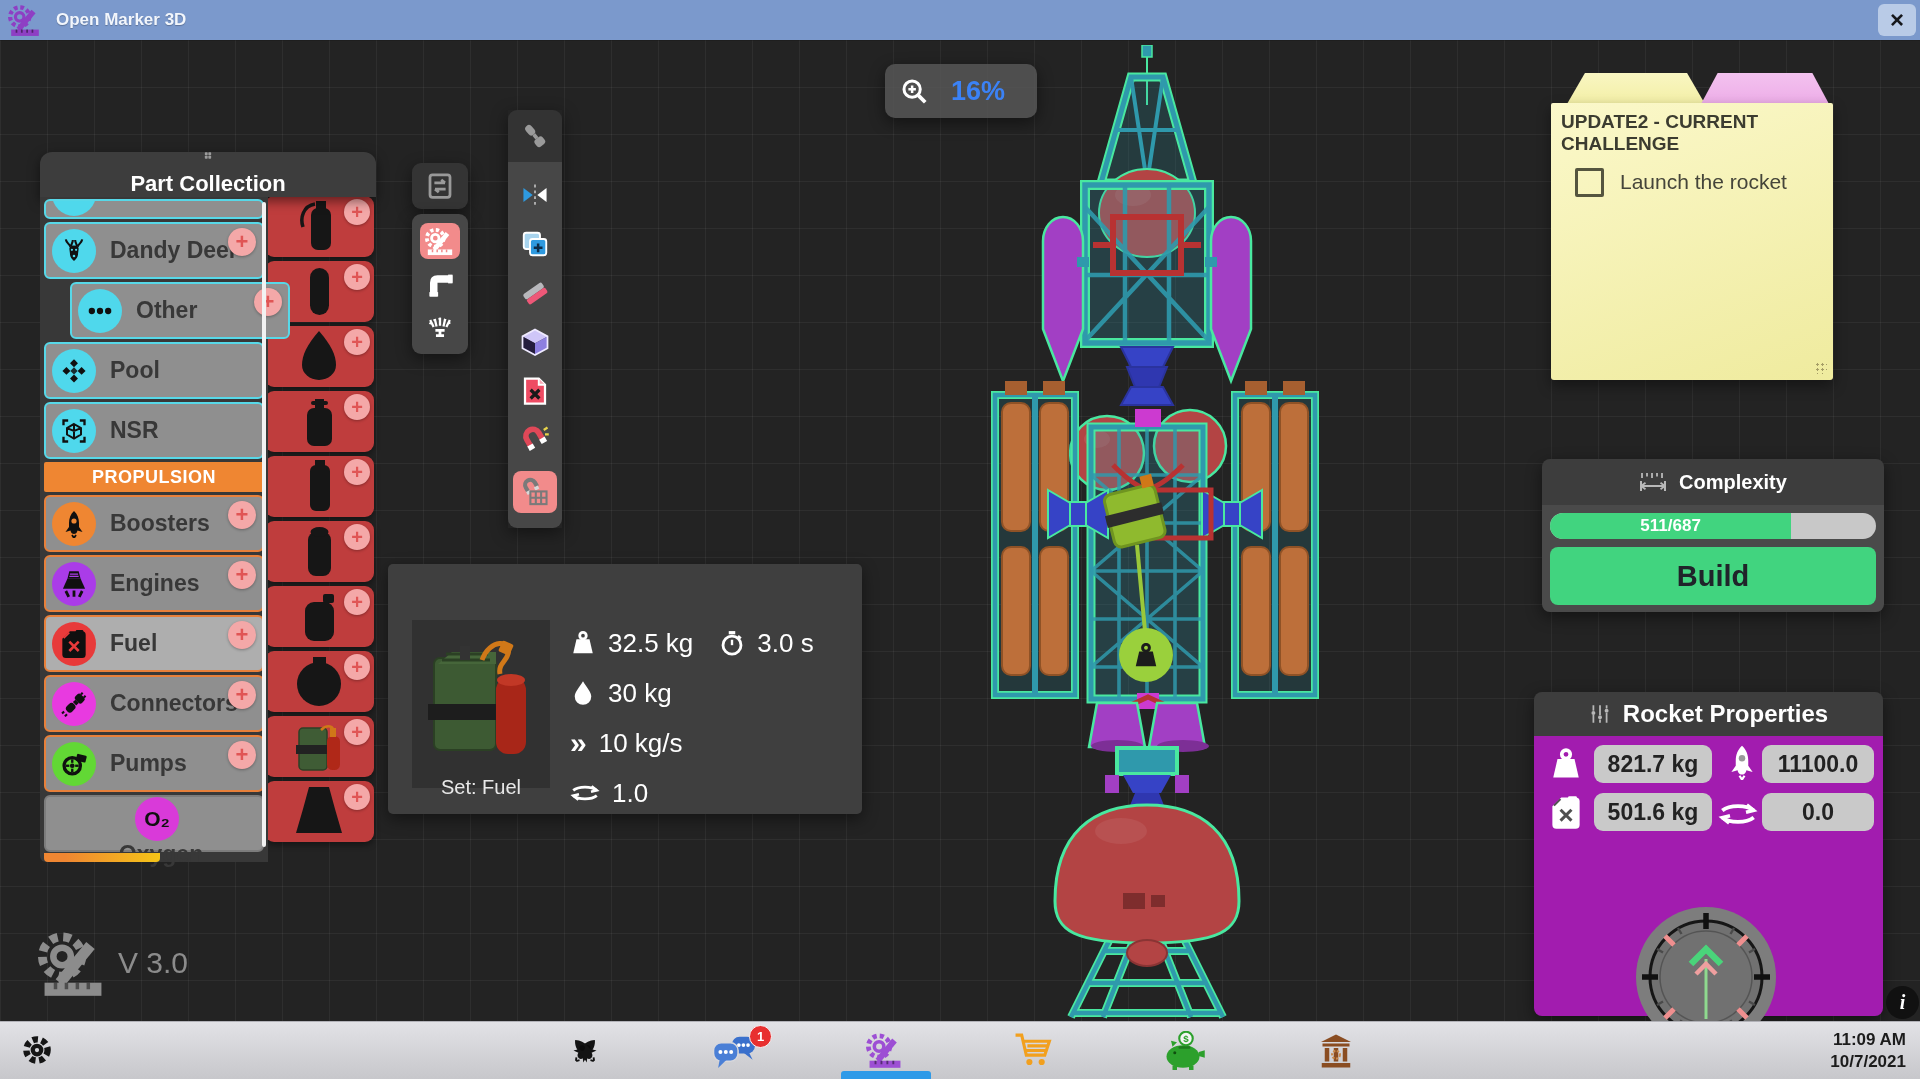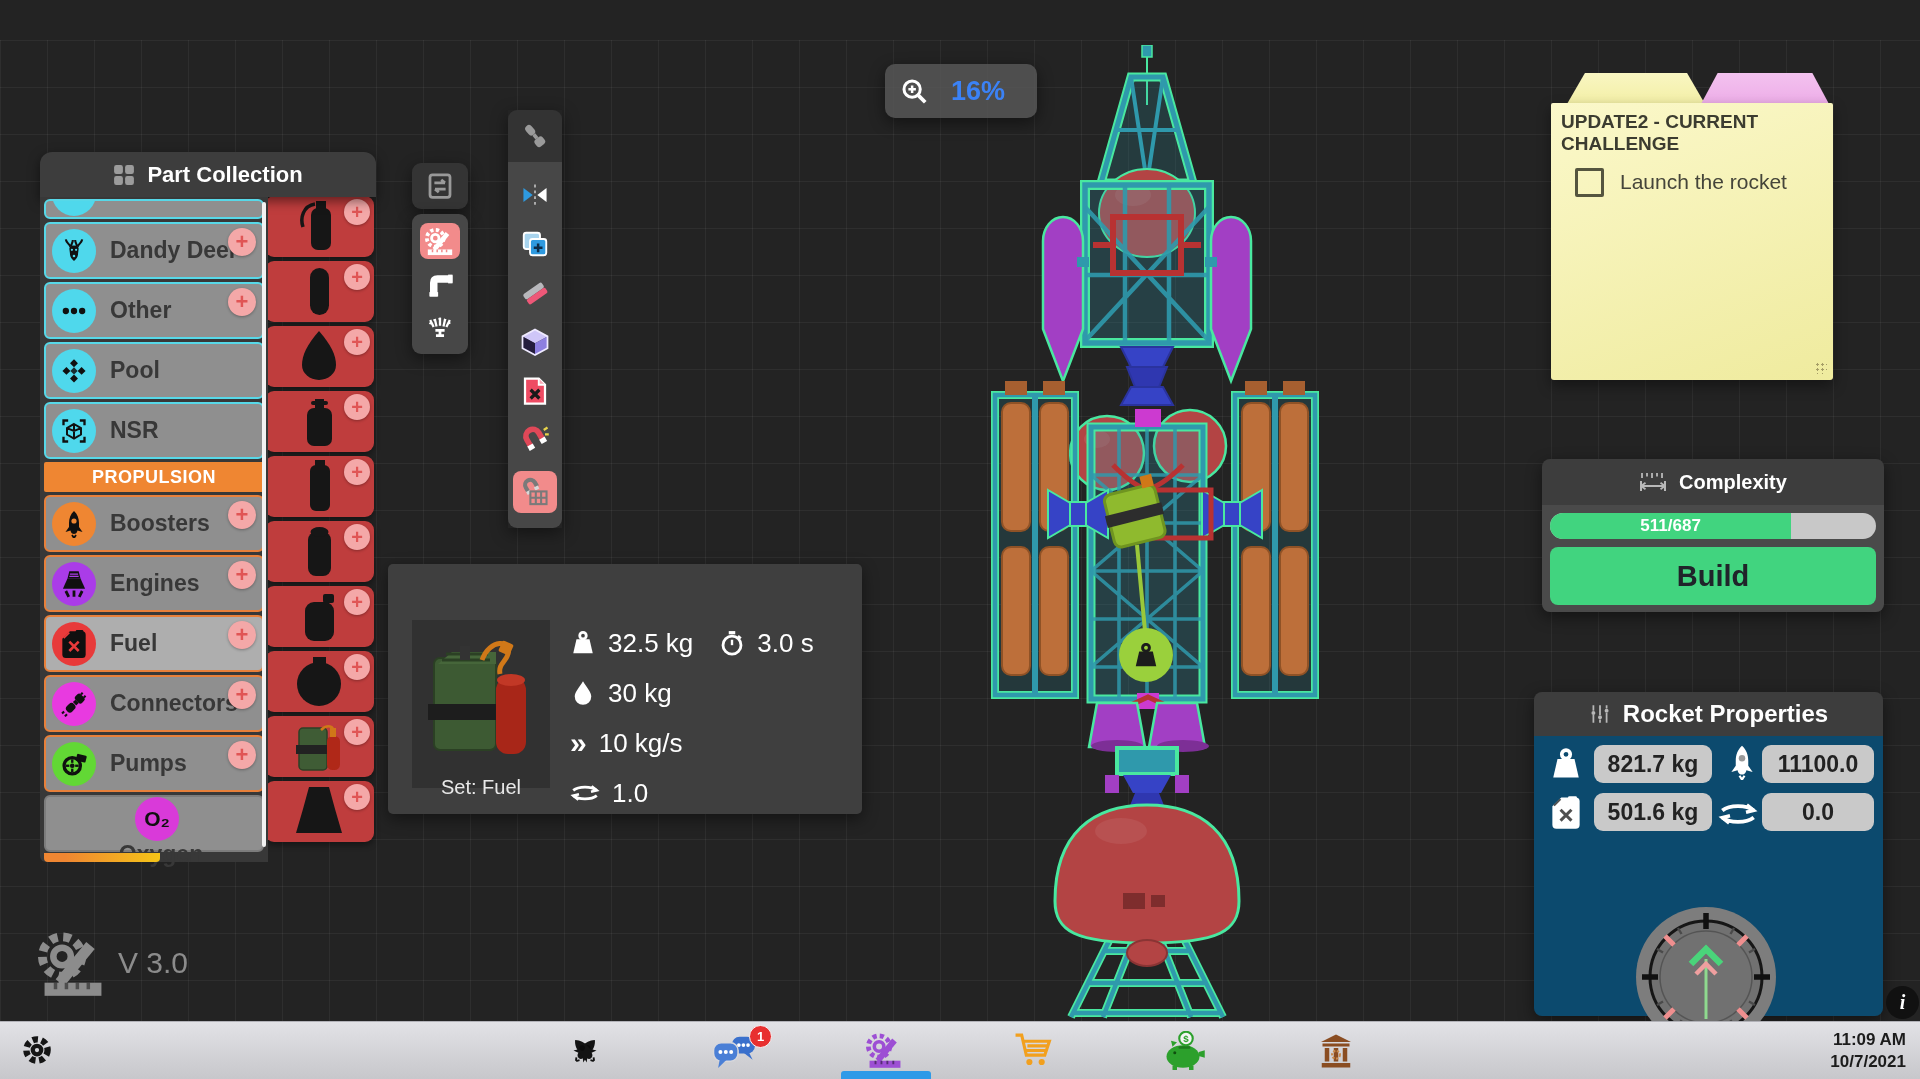--- a/index.html
+++ b/index.html
@@ -18,21 +18,21 @@
 
   .shadowed{box-shadow:0 5px 16px rgba(0,0,0,.45);}
 
   
   .zoom-chip{position:absolute;left:885px;top:64px;width:152px;height:54px;background:rgba(88,88,88,.82);border-radius:10px;display:flex;align-items:center;z-index:20;}
   .zoom-chip svg{width:30px;height:30px;margin-left:14px;}
   .zoom-chip .pct{flex:1;text-align:center;color:#3b82f6;font-size:27px;font-weight:bold;padding-right:10px;}
 
   
   .part-panel{position:absolute;left:40px;top:152px;width:336px;height:710px;z-index:30;}
-  .part-panel .hdr{position:absolute;left:0;top:0;right:0;height:45px;background:#3d3d3d;border-radius:12px 12px 0 0;display:flex;align-items:center;justify-content:center;gap:12px;box-shadow:0 4px 12px rgba(0,0,0,.5);}
+  .part-panel .hdr{position:absolute;left:0;top:0;right:0;height:45px;background:#3d3d3d;border-radius:12px 12px 0 0;display:flex;align-items:center;justify-content:center;gap:12px;box-shadow:0 4px 12px rgba(0,0,0,.5);flex-direction:column;}
   .part-panel .hdr svg{width:22px;height:22px;}
   .part-panel .hdr .t{color:#fff;font-weight:bold;font-size:22px;}
   .plist{position:absolute;left:0;top:45px;width:228px;bottom:0;background:#383838;border-radius:0 0 0 6px;}
   .prow{position:absolute;left:4px;width:220px;height:57px;background:#8f8f8f;border-radius:6px;display:flex;align-items:center;box-sizing:border-box;cursor:pointer;}
   .prow.sel{background:#aeaeae;}
   .prow.g0{border:2px solid #57d8e8;}
   .prow.g1{border:2px solid #e8803a;}
   .prow.gN{border:2px solid #7c7c7c;}
   .prow .circ{width:44px;height:44px;border-radius:50%;margin-left:6px;display:flex;align-items:center;justify-content:center;flex:0 0 auto;color:#101010;}
   .prow .circ svg{width:28px;height:28px;}
@@ -91,21 +91,21 @@
   .cx .cbody{position:absolute;left:0;top:46px;right:0;bottom:0;background:#4a4a4a;border-radius:0 0 8px 8px;}
   .pbar{position:absolute;left:8px;top:8px;width:326px;height:26px;background:#c8c8c8;border-radius:13px;overflow:hidden;}
   .pbar .fill{position:absolute;left:0;top:0;bottom:0;width:74%;background:#41d47f;}
   .pbar .plabel{position:absolute;left:0;right:26%;top:0;bottom:0;display:flex;align-items:center;justify-content:center;color:#fff;font-weight:bold;font-size:17px;}
   .build-btn{position:absolute;left:8px;top:42px;width:326px;height:58px;background:#41d47f;border-radius:8px;display:flex;align-items:center;justify-content:center;font-size:29px;font-weight:bold;color:#20242a;cursor:pointer;}
 
   
   .props{position:absolute;left:1534px;top:692px;width:349px;height:324px;z-index:20;border-radius:8px;}
   .props .phdr{position:absolute;left:0;top:0;right:0;height:44px;background:#3d3d3d;border-radius:8px 8px 0 0;display:flex;align-items:center;justify-content:center;gap:12px;color:#fff;font-size:24px;font-weight:bold;}
   .props .phdr svg{width:22px;height:22px;}
-  .props .pbody{position:absolute;left:0;top:44px;right:0;bottom:0;background:#0c4a6e;border-radius:0 0 8px 8px;text-align:right;}
+  .props .pbody{position:absolute;left:0;top:44px;right:0;bottom:0;background:#a21caf;border-radius:0 0 8px 8px;text-align:right;}
   .stat-ic{position:absolute;width:40px;height:40px;color:#fff;display:flex;align-items:center;justify-content:center;}
   .stat-ic svg{width:34px;height:34px;}
   .pill{position:absolute;width:118px;height:38px;background:#c9c9c9;border-radius:9px;display:flex;align-items:center;justify-content:center;font-size:23px;font-weight:bold;color:#222;}
   .compass{position:absolute;left:100px;top:169px;width:144px;height:144px;}
   .info-dot{position:absolute;left:1886px;top:986px;width:33px;height:33px;border-radius:50%;background:#111;color:#fff;display:flex;align-items:center;justify-content:center;font-family:"Liberation Serif",serif;font-style:italic;font-weight:bold;font-size:20px;z-index:40;cursor:pointer;}
 
   
   .version{position:absolute;left:38px;top:928px;display:flex;align-items:center;gap:10px;color:#8c8c8c;z-index:10;}
   .version svg{width:70px;height:70px;}
   .version .vt{font-size:30px;}
@@ -348,20 +348,27 @@
       <path d="M86 972 L134 876 M238 972 L190 876 M118 972 L152 886 M206 972 L172 886 M120 906 H204 M104 938 H220 M88 968 H236"></path>
     </g>
 
     <path d="M70 856 C70 788 108 760 162 760 C216 760 254 788 254 856 C254 886 234 898 162 898 C90 898 70 886 70 856 Z" fill="#b34444" stroke="#49e8a0" stroke-width="3"></path>
     <ellipse cx="136" cy="786" rx="26" ry="13" fill="rgba(255,255,255,.07)"></ellipse>
     <rect x="138" y="848" width="22" height="16" fill="#7e2d2d"></rect>
       <rect x="166" y="850" width="14" height="12" fill="#7e2d2d"></rect>
     <ellipse cx="162" cy="908" rx="20" ry="13" fill="#b34444" stroke="#8a3434" stroke-width="2"></ellipse>
   </svg>
 
+  <div class="titlebar">
+    <svg class="logo">
+        <use href="#sym-logo"></use>
+      </svg>
+    <div class="title">Open Marker 3D</div>
+    <div class="close-btn">×</div>
+  </div>
 
   <div class="zoom-chip shadowed">
     <svg viewBox="0 0 24 24" fill="none" stroke="#fff">
       <circle cx="10.5" cy="10.5" r="6.5" stroke-width="2.4"></circle>
       <path d="M15.5 15.5 L21 21" stroke-width="3"></path>
       <path d="M7.5 10.5 H13.5 M10.5 7.5 V13.5" stroke-width="2"></path>
     </svg>
     <div class="pct">16%</div>
   </div>
 
@@ -382,21 +389,21 @@
 
       <div class="prow g0" style="top:25px;">
         <div class="circ" style="background:#4fd8ec;--icon-bg:#4fd8ec">
             <svg>
               <use href="#sym-deer"></use>
             </svg>
           </div>
         <div class="lbl">Dandy Deer</div>
         <div class="plus">+</div>
       </div>
-      <div class="prow g0" style="top:85px;">
+      <div class="prow g0" style="top:85px;margin-left:26px;">
         <div class="circ" style="background:#4fd8ec">
             <svg>
               <use href="#sym-dots"></use>
             </svg>
           </div>
         <div class="lbl">Other</div>
         <div class="plus">+</div>
       </div>
       <div class="prow g0" style="top:145px;">
         <div class="circ" style="background:#4fd8ec">

